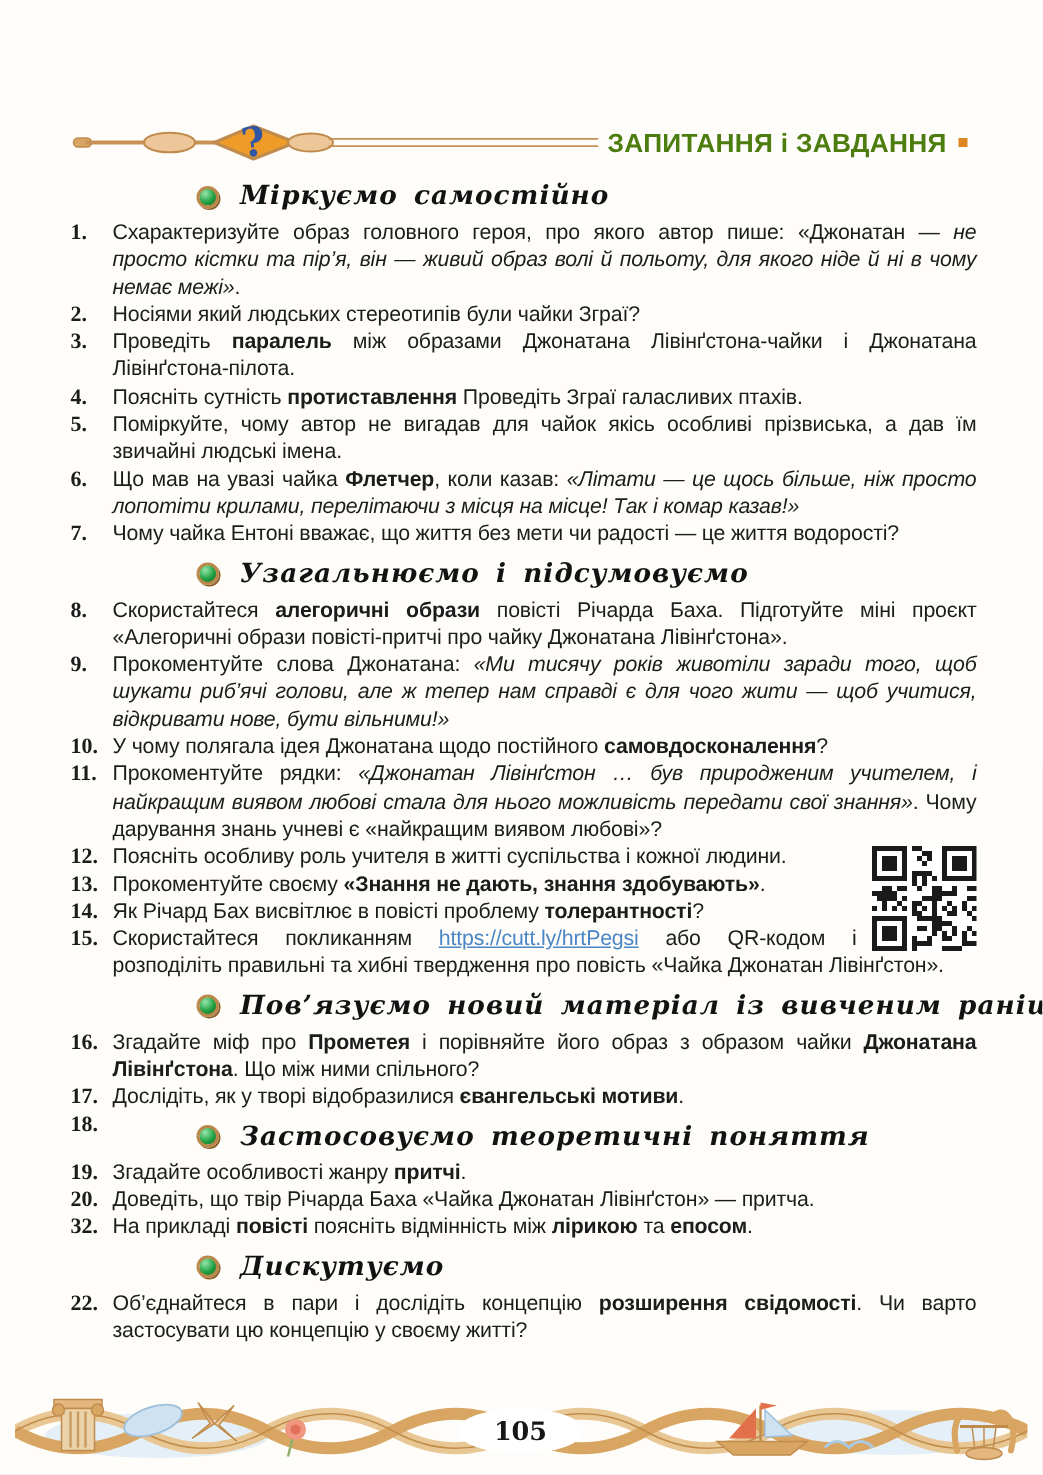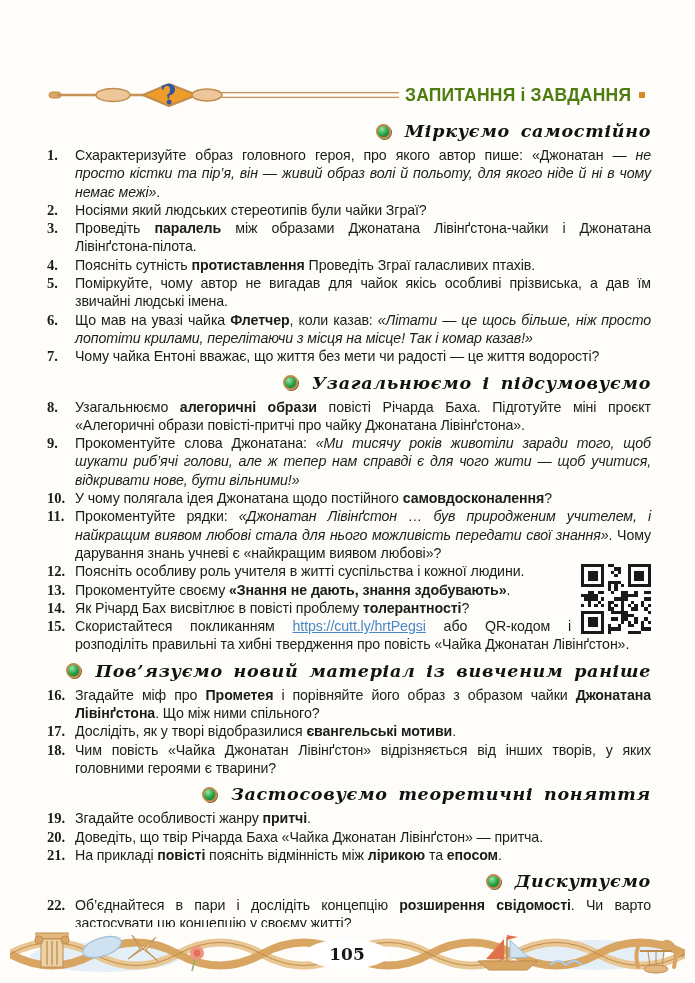--- a/index.html
+++ b/index.html
@@ -14,21 +14,21 @@
   .hdr{display:flex;align-items:center;gap:6px;margin-bottom:10px;height:30px;}
   .hdr-rope{flex:0 0 auto;}
   .hdr-title{
     font-weight:bold;font-size:17.5px;color:#4d7c0f;letter-spacing:.2px;
     white-space:nowrap;line-height:30px;
   }
   .hdr-sq{width:6px;height:6px;background:#dd8723;margin-left:2px;flex:0 0 auto;}
 
   
   .sec{margin:0;}
-  .sec-h{display:flex;align-items:center;gap:14px;margin:6px 0 4px 84px;line-height:22px;justify-content:flex-end;}
+  .sec-h{display:flex;align-items:center;gap:14px;margin:6px 0 4px 84px;line-height:22px;}
   .bullet{
     width:11px;height:11px;border-radius:50%;flex:0 0 auto;
     background:radial-gradient(circle at 35% 28%,#96e6ab,#22a244 55%,#0b6b24);
     border:2px solid #b9884a;box-shadow:1px 1px 0 #8a5f2a;
   }
   .sec-title{
     font-family:"DejaVu Serif","Liberation Serif",serif;
     font-style:italic;font-weight:bold;font-size:17.5px;color:#121212;
     letter-spacing:.7px;word-spacing:4px;white-space:nowrap;
   }
@@ -85,21 +85,21 @@
             <div class="q"><span class="num">6.</span><span><span>Що мав на увазі чайка </span><span class="seg-b">Флетчер</span><span>, коли казав: </span><span class="seg-i">«Літати — це щось більше, ніж просто лопотіти крилами, перелітаючи з місця на місце! Так і комар казав!»</span></span></div>
             <div class="q"><span class="num">7.</span><span><span>Чому чайка Ентоні вважає, що життя без мети чи радості — це життя водорості?</span></span></div>
           </div>
         </section>
         <section class="sec">
           <div class="sec-h">
             <span class="bullet"></span>
             <span class="sec-title">Узагальнюємо і підсумовуємо</span>
           </div>
           <div class="q-list">
-            <div class="q"><span class="num">8.</span><span><span>Узагальнюємо </span><span class="seg-b">алегоричні образи</span><span> повісті Річарда Баха. Підготуйте міні проєкт «Алегоричні образи повісті-притчі про чайку Джонатана Лівінґстона».</span></span></div>
+            <div class="q"><span class="num">8.</span><span><span>Скористайтеся </span><span class="seg-b">алегоричні образи</span><span> повісті Річарда Баха. Підготуйте міні проєкт «Алегоричні образи повісті-притчі про чайку Джонатана Лівінґстона».</span></span></div>
             <div class="q"><span class="num">9.</span><span><span>Прокоментуйте слова Джонатана: </span><span class="seg-i">«Ми тисячу років животіли заради того, щоб шукати риб’ячі голови, але ж тепер нам справді є для чого жити — щоб учитися, відкривати нове, бути вільними!»</span></span></div>
             <div class="q"><span class="num">10.</span><span><span>У чому полягала ідея Джонатана щодо постійного </span><span class="seg-b">самовдосконалення</span><span>?</span></span></div>
             <div class="q"><span class="num">11.</span><span><span>Прокоментуйте рядки: </span><span class="seg-i">«Джонатан Лівінґстон … був природженим учителем, і найкращим виявом любові стала для нього можливість передати свої знання»</span><span>. Чому дарування знань учневі є «найкращим виявом любові»?</span></span></div>
             <div class="qr-float"><svg viewBox="0 0 21 21" width="70" height="70" shape-rendering="crispEdges" fill="#1a1a1a">
                 <rect x="0" y="0" width="1" height="1"></rect>
                 <rect x="1" y="0" width="1" height="1"></rect>
                 <rect x="2" y="0" width="1" height="1"></rect>
                 <rect x="3" y="0" width="1" height="1"></rect>
                 <rect x="4" y="0" width="1" height="1"></rect>
                 <rect x="5" y="0" width="1" height="1"></rect>
@@ -313,32 +313,32 @@
           </div>
         </section>
         <section class="sec">
           <div class="sec-h">
             <span class="bullet"></span>
             <span class="sec-title">Пов’язуємо новий матеріал із вивченим раніше</span>
           </div>
           <div class="q-list">
             <div class="q"><span class="num">16.</span><span><span>Згадайте міф про </span><span class="seg-b">Прометея</span><span> і порівняйте його образ з образом чайки </span><span class="seg-b">Джонатана Лівінґстона</span><span>. Що між ними спільного?</span></span></div>
             <div class="q"><span class="num">17.</span><span><span>Дослідіть, як у творі відобразилися </span><span class="seg-b">євангельські мотиви</span><span>.</span></span></div>
-            <div class="q"><span class="num">18.</span><span><span>Чим повість «Чайка Джонатан Лівінґстон» відрізняється від інших творів, у яких головними героями є тварини?</span></span></div>
+            <div class="q"><span class="num">18.</span></div>
           </div>
         </section>
         <section class="sec">
           <div class="sec-h">
             <span class="bullet"></span>
             <span class="sec-title">Застосовуємо теоретичні поняття</span>
           </div>
           <div class="q-list">
             <div class="q"><span class="num">19.</span><span><span>Згадайте особливості жанру </span><span class="seg-b">притчі</span><span>.</span></span></div>
             <div class="q"><span class="num">20.</span><span><span>Доведіть, що твір Річарда Баха «Чайка Джонатан Лівінґстон» — притча.</span></span></div>
-            <div class="q"><span class="num">21.</span><span><span>На прикладі </span><span class="seg-b">повісті</span><span> поясніть відмінність між </span><span class="seg-b">лірикою</span><span> та </span><span class="seg-b">епосом</span><span>.</span></span></div>
+            <div class="q"><span class="num">32.</span><span><span>На прикладі </span><span class="seg-b">повісті</span><span> поясніть відмінність між </span><span class="seg-b">лірикою</span><span> та </span><span class="seg-b">епосом</span><span>.</span></span></div>
           </div>
         </section>
         <section class="sec">
           <div class="sec-h">
             <span class="bullet"></span>
             <span class="sec-title">Дискутуємо</span>
           </div>
           <div class="q-list">
             <div class="q"><span class="num">22.</span><span><span>Об’єднайтеся в пари і дослідіть концепцію </span><span class="seg-b">розширення свідомості</span><span>. Чи варто застосувати цю концепцію у своєму житті?</span></span></div>
           </div>

